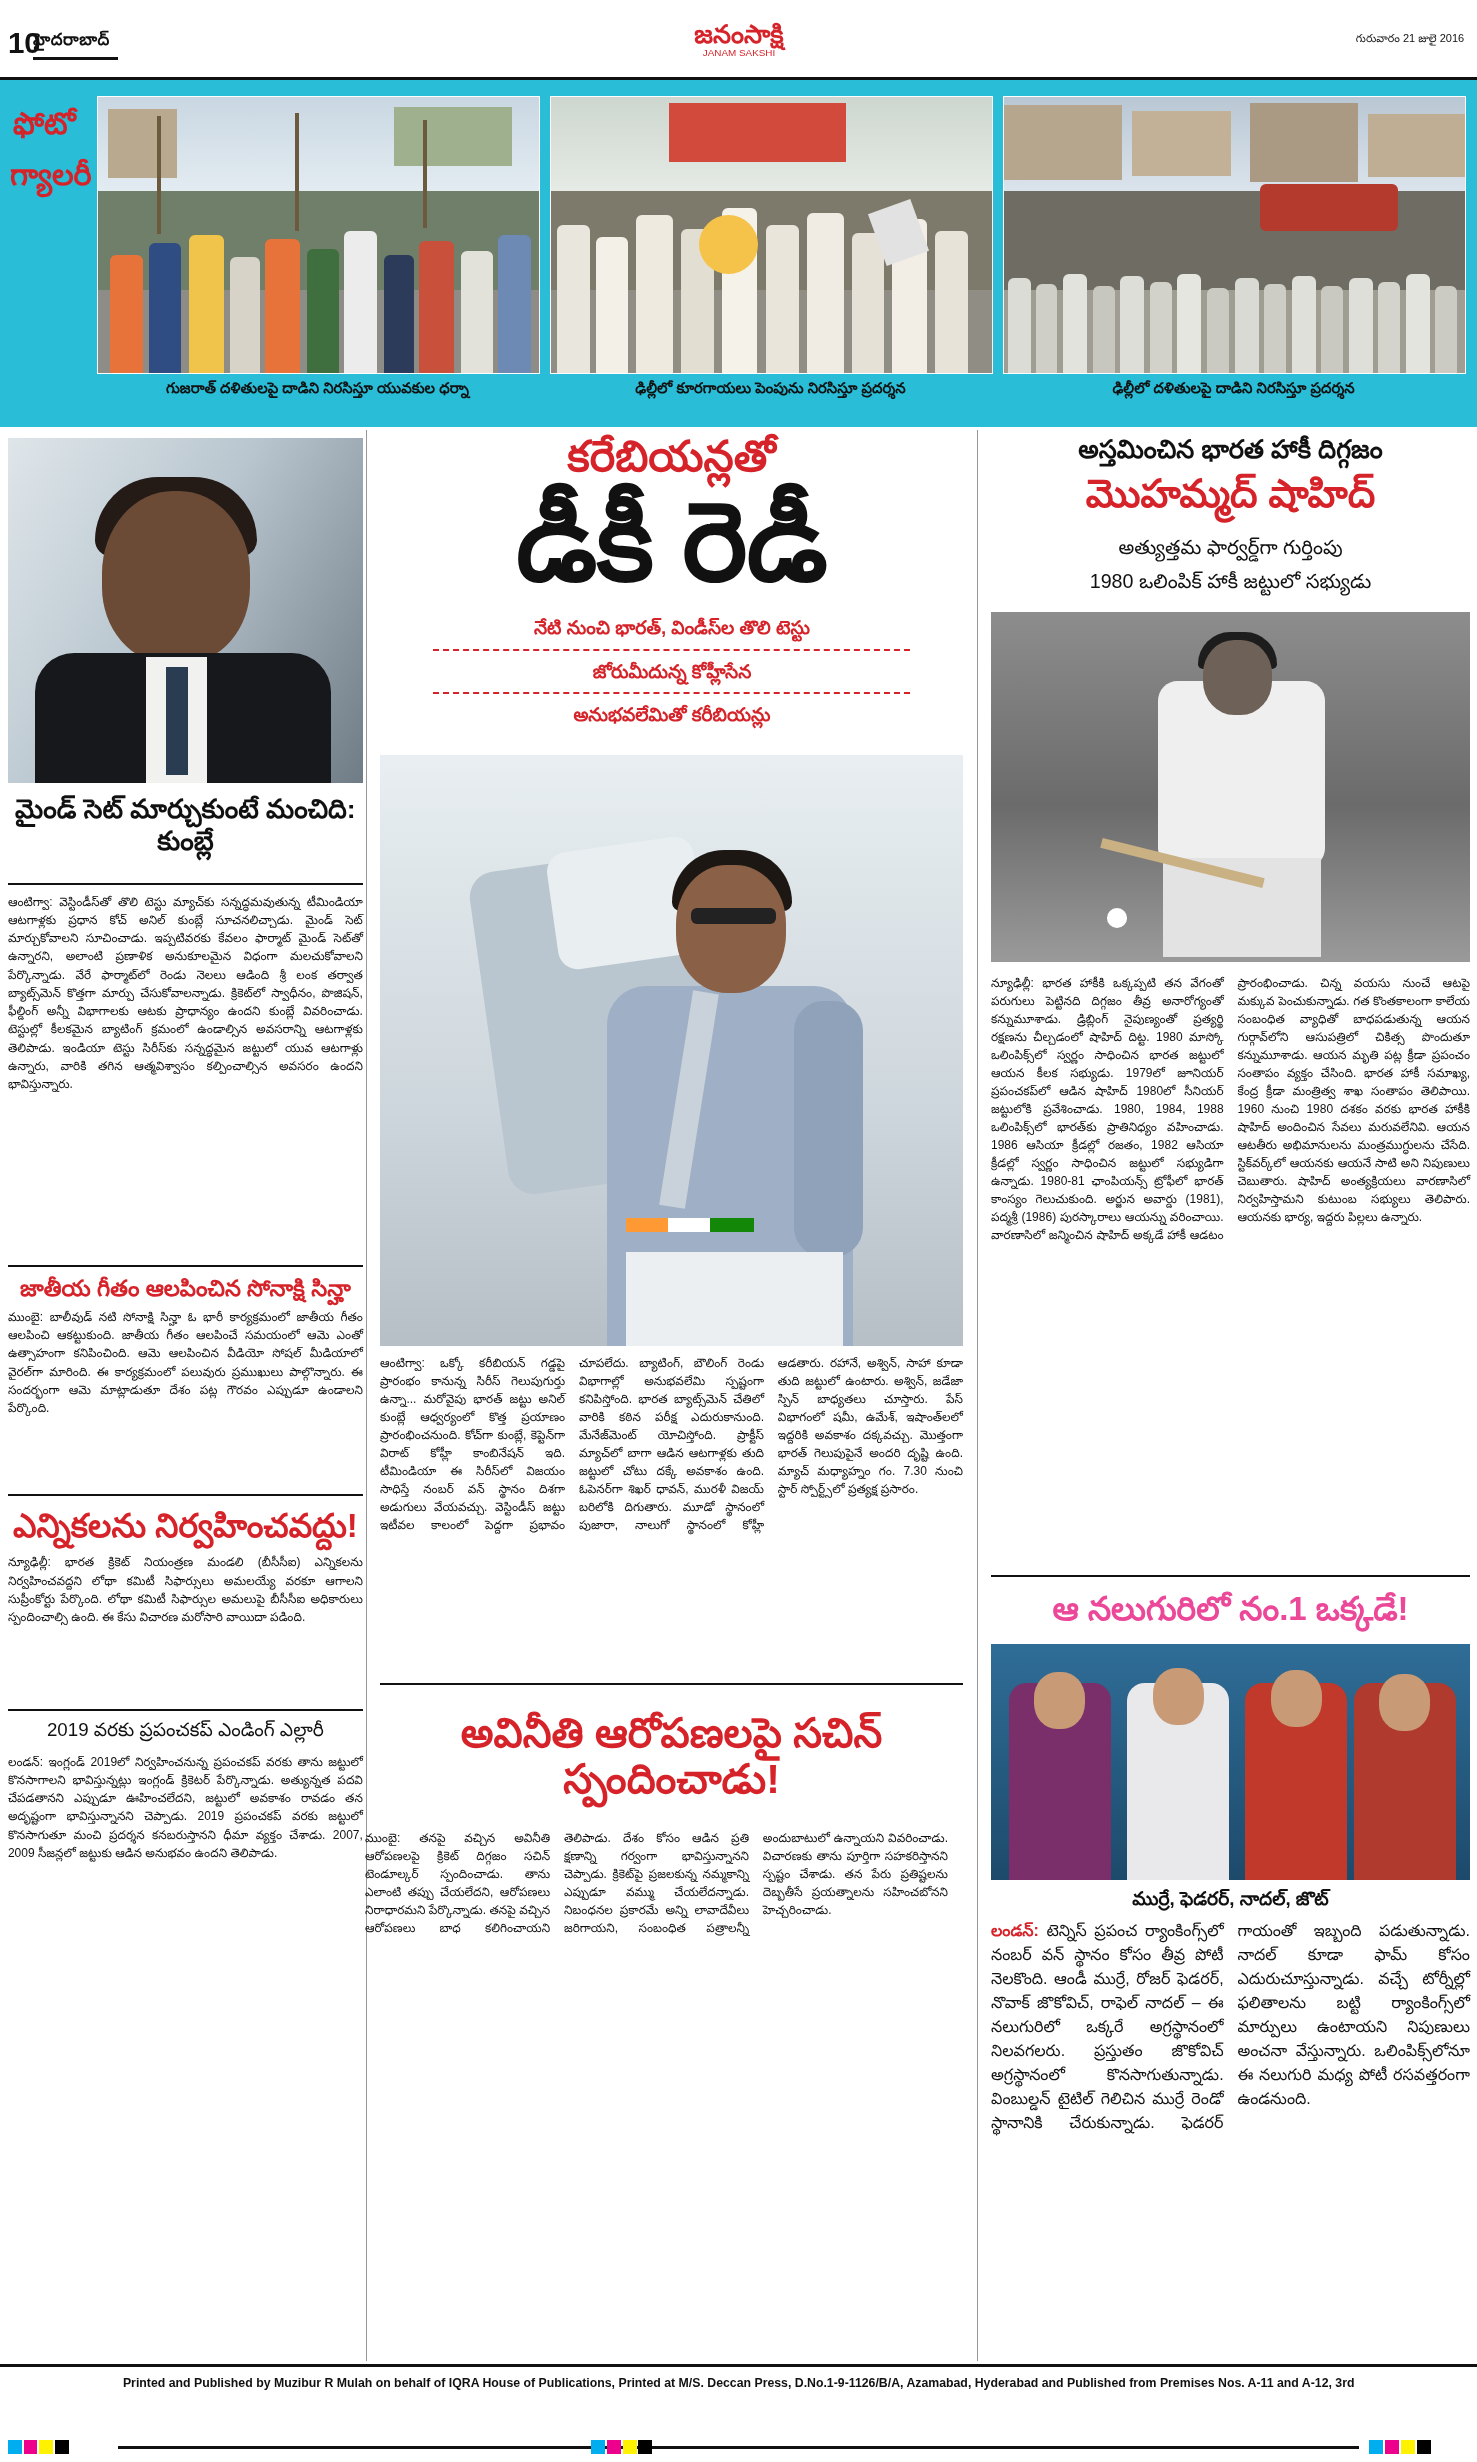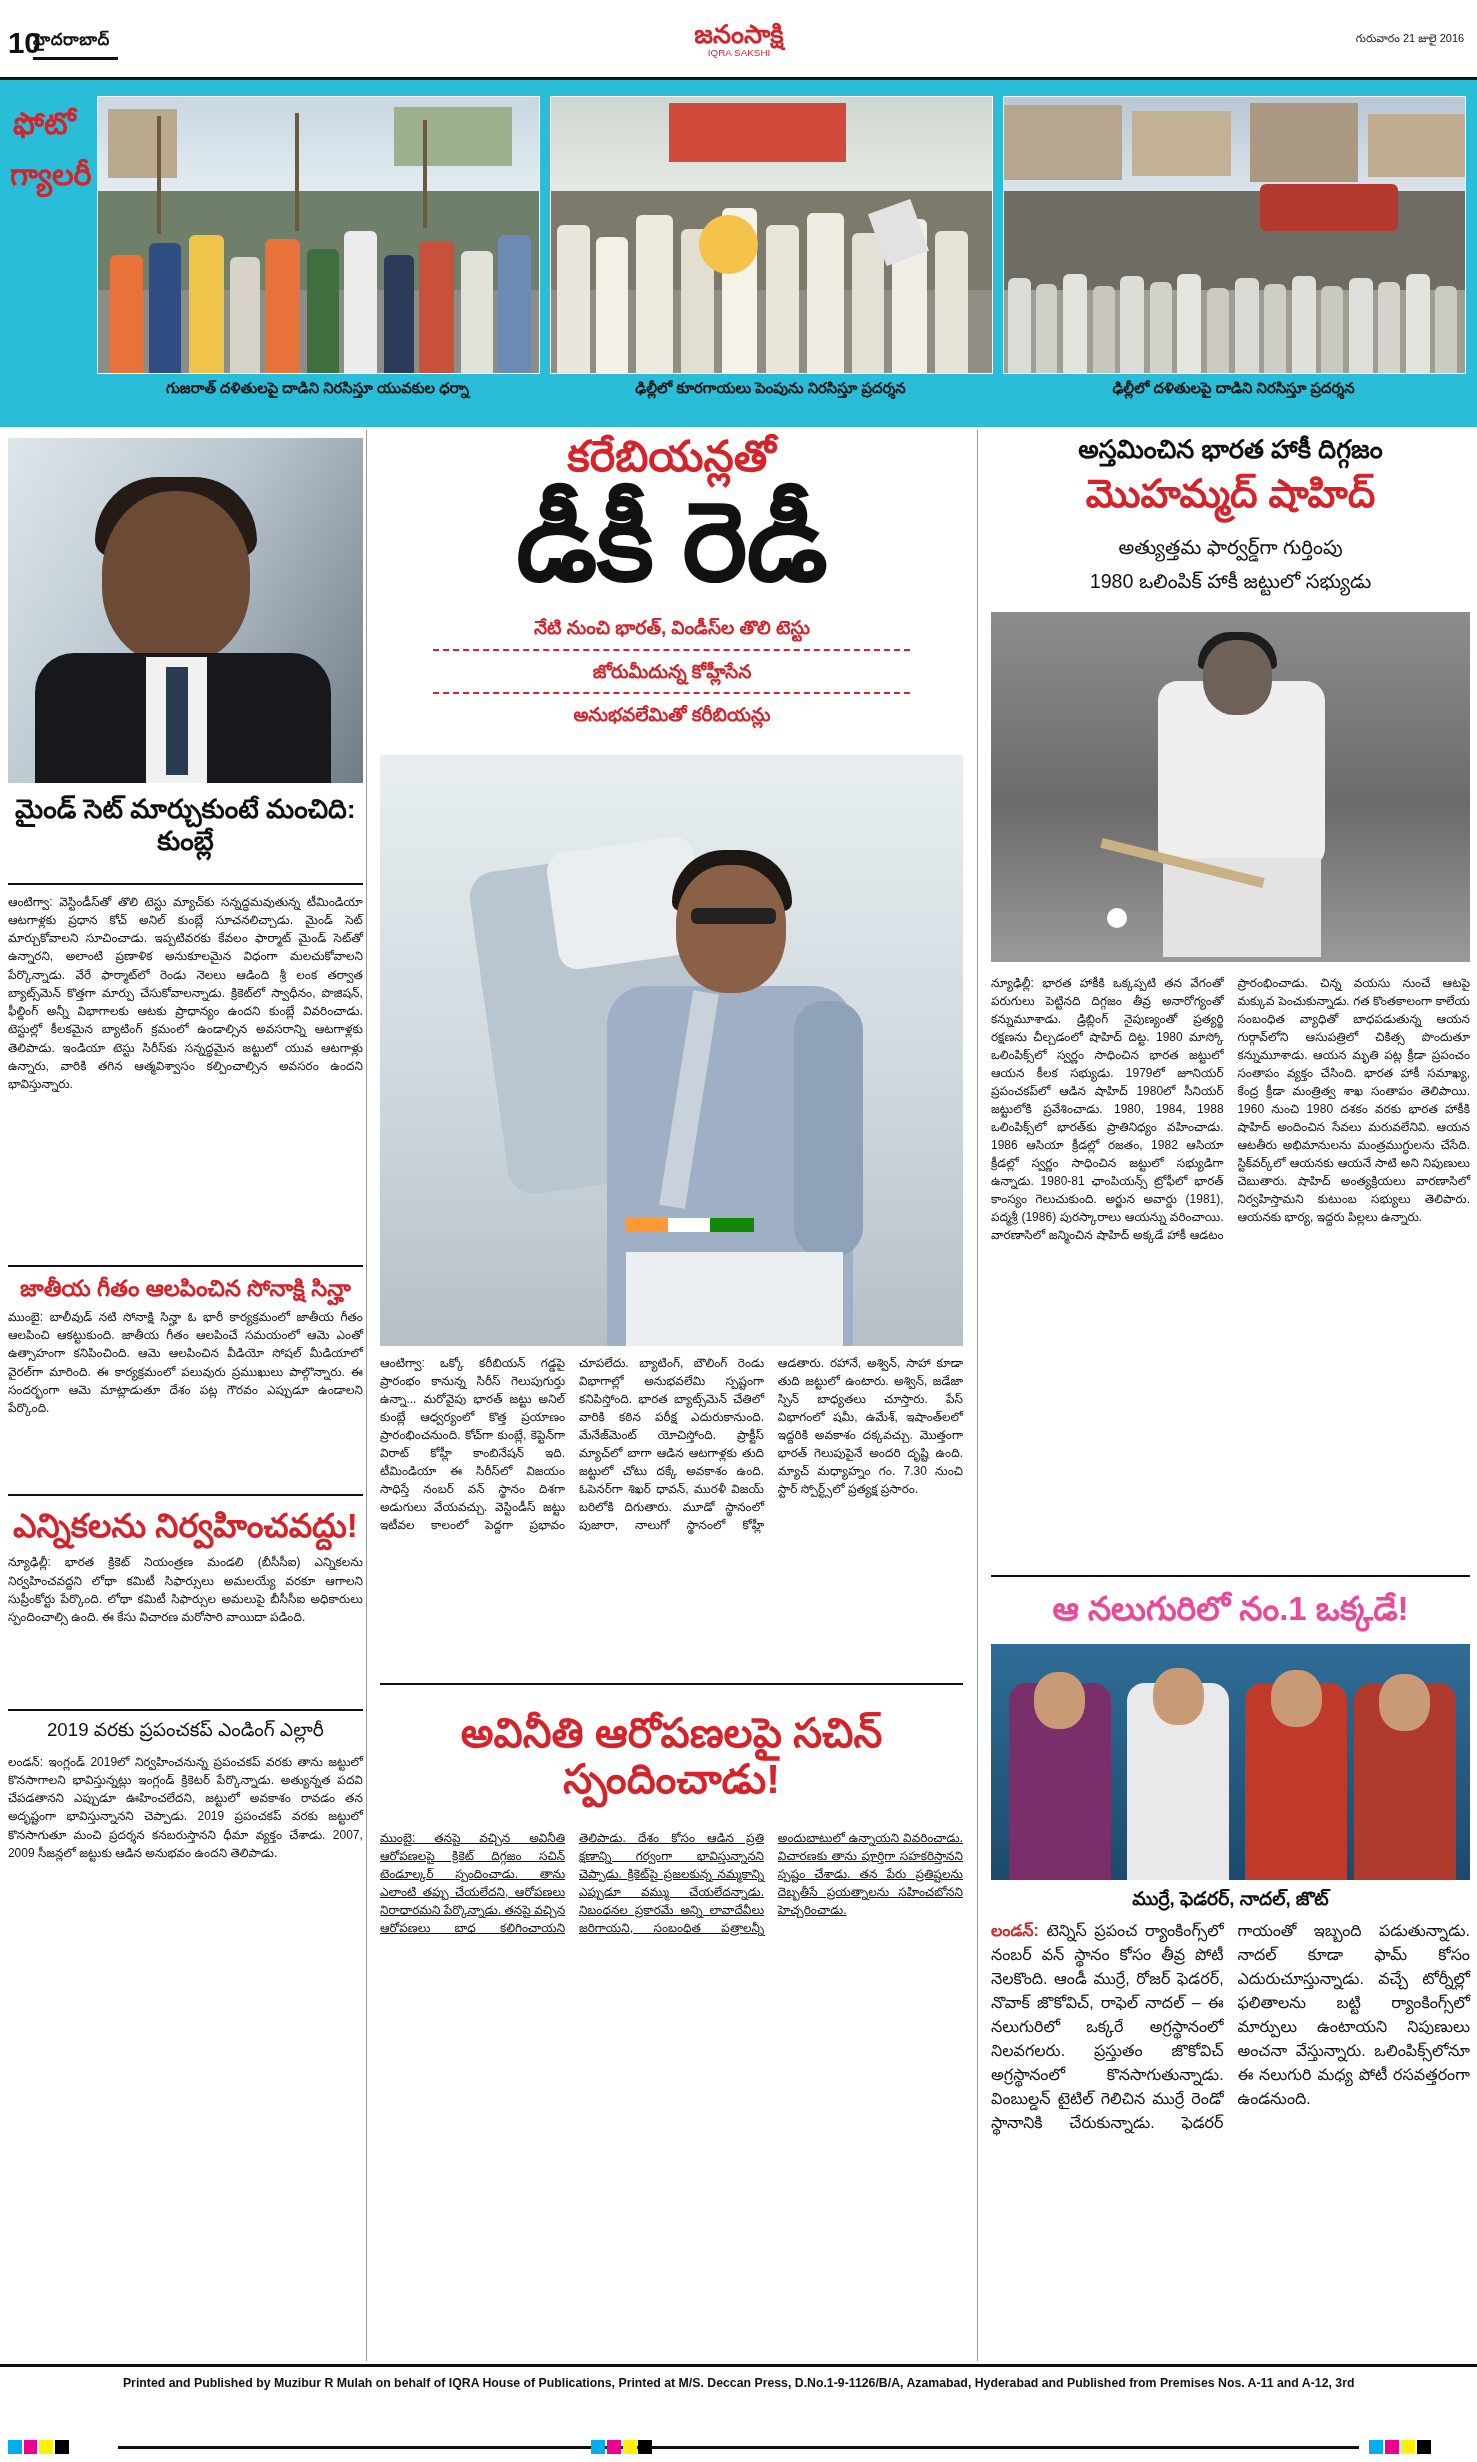--- a/index.html
+++ b/index.html
@@ -133,23 +133,23 @@
     position:absolute;left:380px;top:924px;width:583px;
     font-size:12px;line-height:1.5;text-align:justify;color:#111;
   }
   .c-3col{column-count:3;column-gap:13.8px;}
 
   .c-bighead{
     position:absolute;left:380px;top:1281px;width:583px;text-align:center;
     color:#d6232a;font-weight:bold;font-size:41px;line-height:1.12;
   }
   .c-bottom{
-    position:absolute;left:380px;top:1399px;width:583px;
+    position:absolute;left:365px;top:1399px;width:583px;
     font-size:12px;line-height:1.5;text-align:justify;
-    column-count:3;column-gap:13.8px;text-decoration:underline;
+    column-count:3;column-gap:13.8px;
   }
 
   
   .r-head1{
     position:absolute;left:991px;top:3.9px;width:479px;text-align:center;
     font-weight:bold;color:#111;font-size:25.6px;line-height:1.2;
   }
   .r-head2{
     position:absolute;left:991px;top:43px;width:479px;text-align:center;
     font-weight:bold;color:#d6232a;font-size:39px;line-height:1.1;
@@ -212,21 +212,21 @@
 <body>
 
 <div class="page">
 
   <div class="masthead">
     <div class="pageno">10</div>
     <div class="city">హైదరాబాద్</div>
     <div class="city-underline"></div>
     <div class="logo">
       <div class="lg-text">జనంసాక్షి</div>
-      <div class="lg-sub">IQRA SAKSHI</div>
+      <div class="lg-sub">JANAM SAKSHI</div>
     </div>
     <div class="dateline">గురువారం 21 జులై 2016</div>
   </div>
 
   <div class="galleryband">
     <div class="gal-title">ఫోటో గ్యాలరీ</div>
 
     <div class="gal-photo p1">
       <div class="ph">
         <div class="sky"></div>

